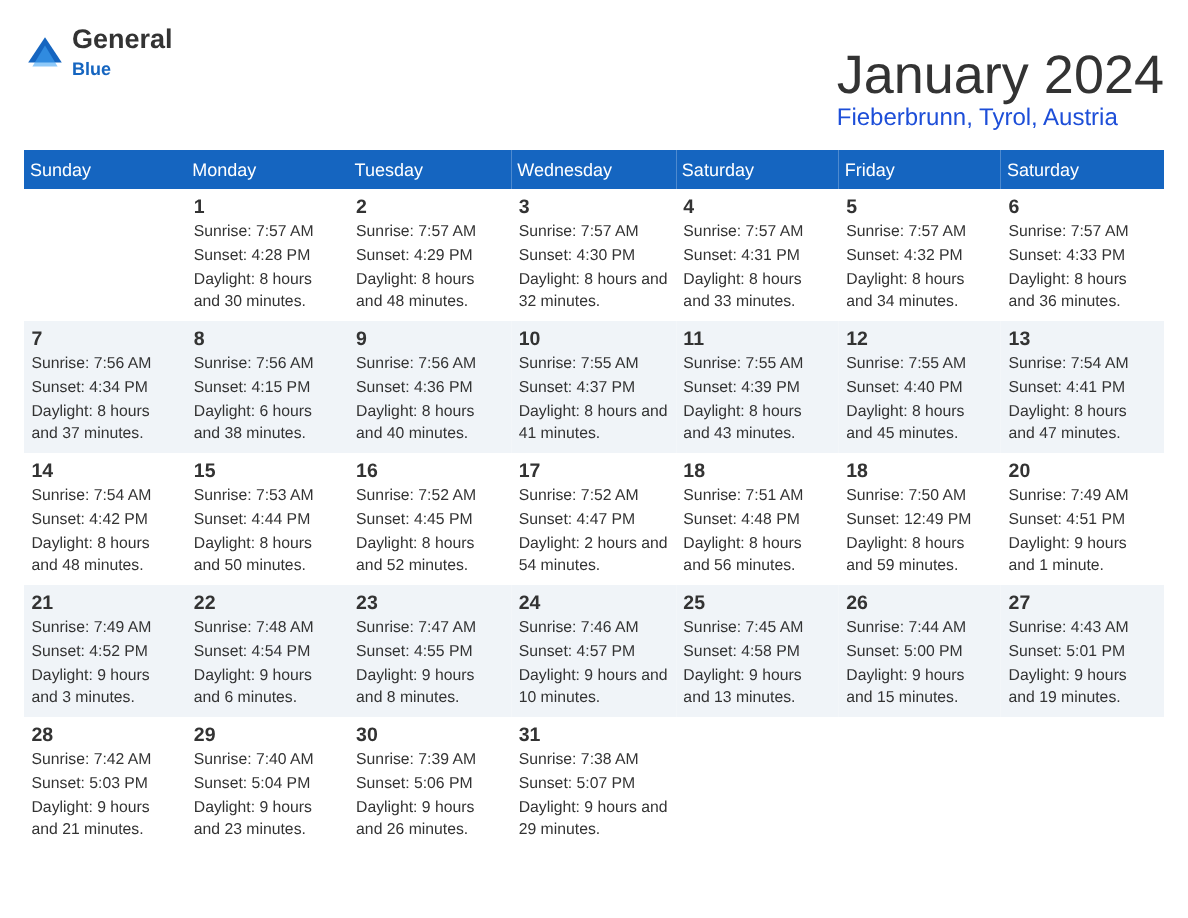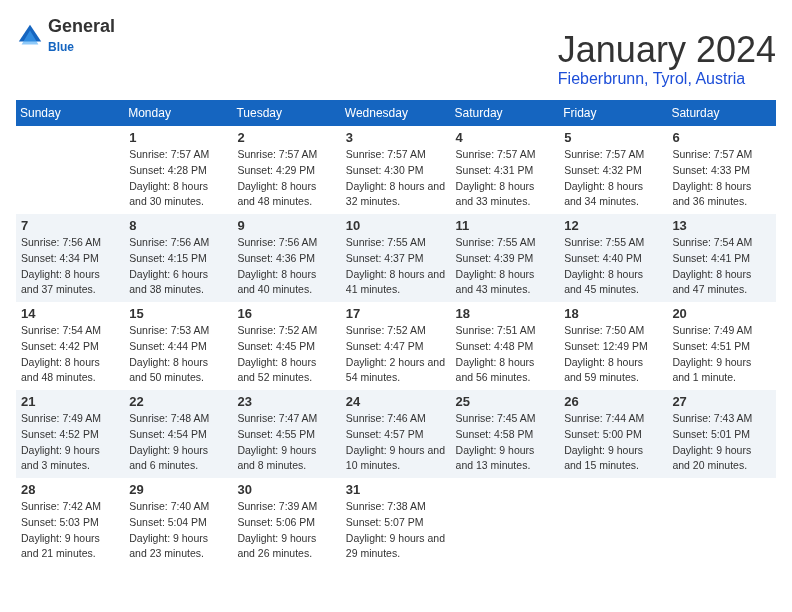--- a/index.html
+++ b/index.html
@@ -284,23 +284,23 @@
           <span class="day-detail">Daylight: 9 hours and 13 minutes.</span>
         </td>
         <td>
           <span class="day-number">26</span>
           <span class="day-detail">Sunrise: 7:44 AM</span><br>
           <span class="day-detail">Sunset: 5:00 PM</span><br>
           <span class="day-detail">Daylight: 9 hours and 15 minutes.</span>
         </td>
         <td>
           <span class="day-number">27</span>
-          <span class="day-detail">Sunrise: 7:43 AM</span><br>
+          <span class="day-detail">Sunrise: 4:43 AM</span><br>
           <span class="day-detail">Sunset: 5:01 PM</span><br>
-          <span class="day-detail">Daylight: 9 hours and 20 minutes.</span>
+          <span class="day-detail">Daylight: 9 hours and 19 minutes.</span>
         </td>
       </tr>
       <tr>
         <td>
           <span class="day-number">28</span>
           <span class="day-detail">Sunrise: 7:42 AM</span><br>
           <span class="day-detail">Sunset: 5:03 PM</span><br>
           <span class="day-detail">Daylight: 9 hours and 21 minutes.</span>
         </td>
         <td>

